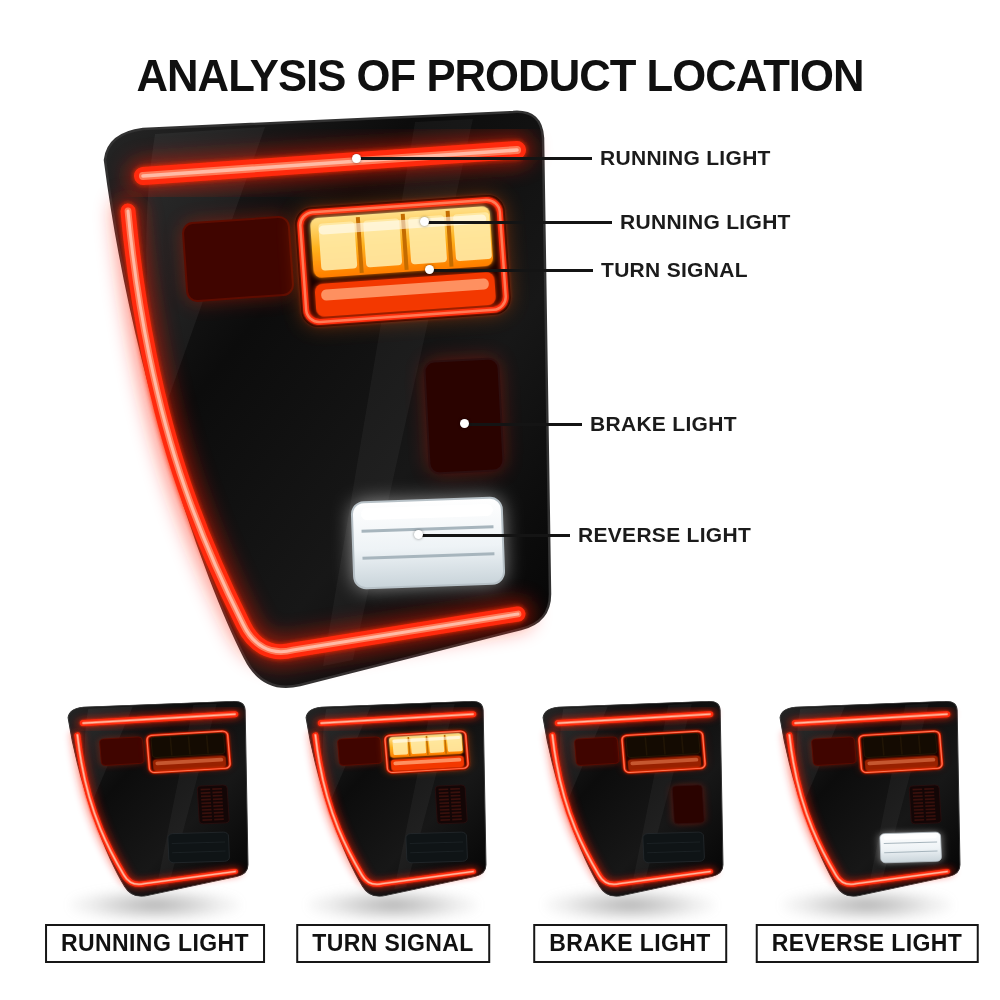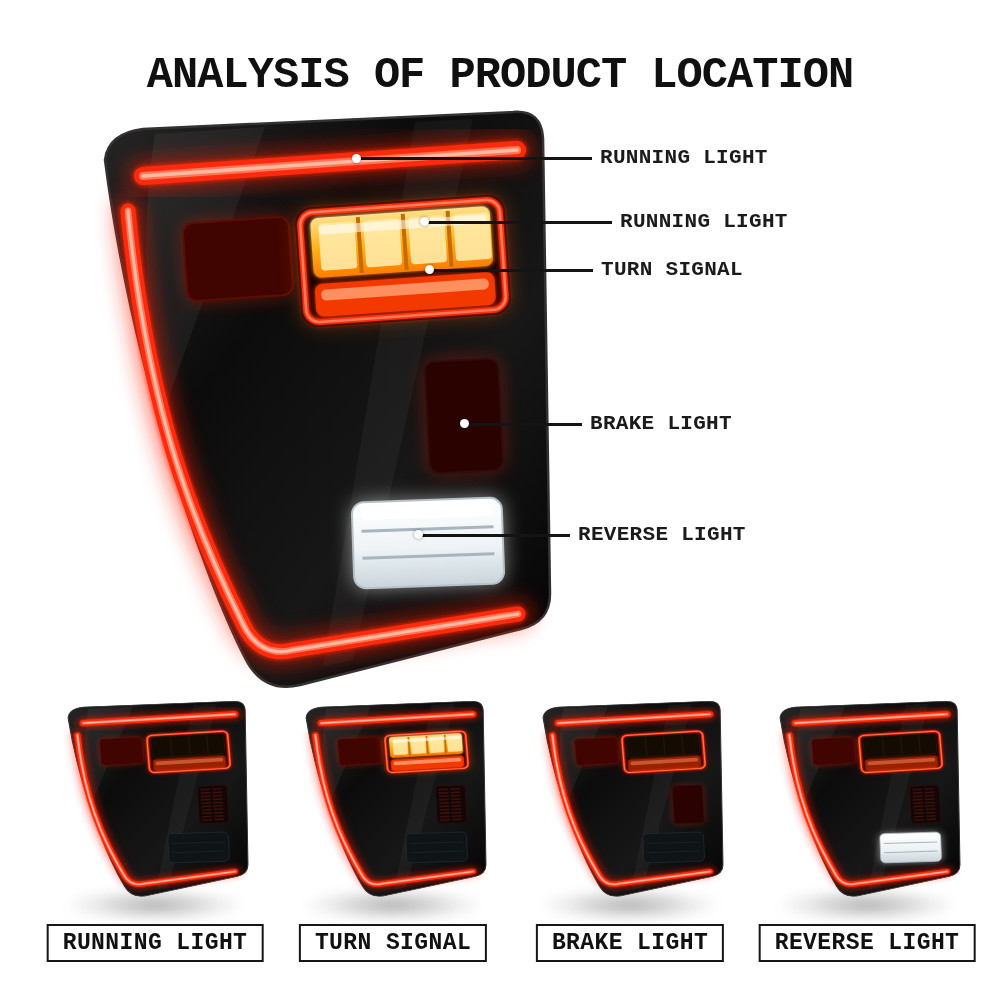--- a/index.html
+++ b/index.html
@@ -1,21 +1,21 @@
 <!DOCTYPE html>
 <html><head>
 <meta charset="utf-8">
 <style>
   html,body{margin:0;padding:0;}
   body{
     width:1000px;height:1000px;position:relative;overflow:hidden;
     background:#ffffff;
     font-family:"Liberation Sans", sans-serif;
   }
-  .page{position:absolute;inset:0;font-family:Liberation Mono, monospace;}
+  .page{position:absolute;inset:0;}
   .title{
     position:absolute;top:50px;left:0;width:1000px;margin:0;
     text-align:center;font-size:45px;font-weight:800;letter-spacing:-1px;
     color:#101010;transform:scaleX(.97);
   }
   .main-lamp{position:absolute;left:85px;top:108px;width:470px;height:590px;}
   .main-lamp svg{width:100%;height:100%;display:block;}
   .dot{position:absolute;width:9px;height:9px;border-radius:50%;background:#ffffff;
        box-shadow:0 0 3px rgba(0,0,0,.45);z-index:5;}
   .cline{position:absolute;height:2.5px;background:#141414;z-index:4;}

